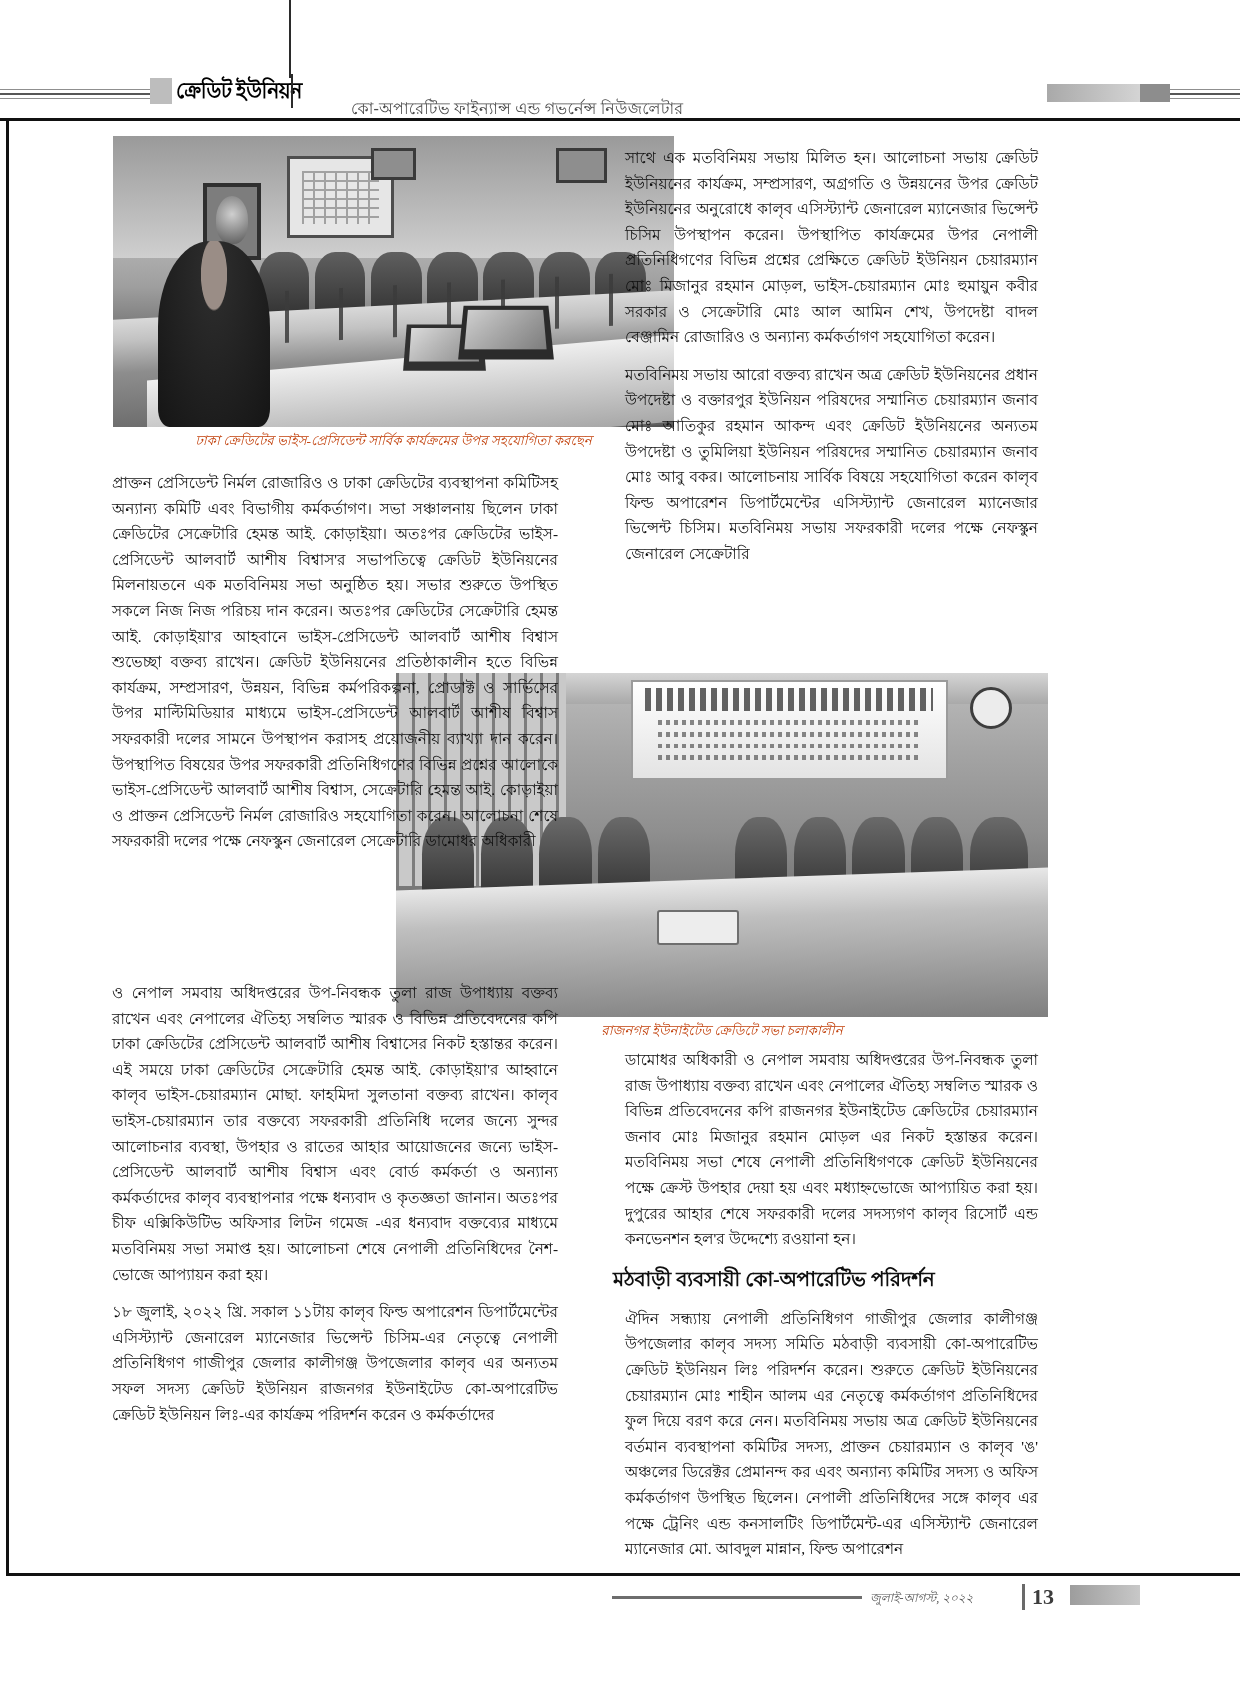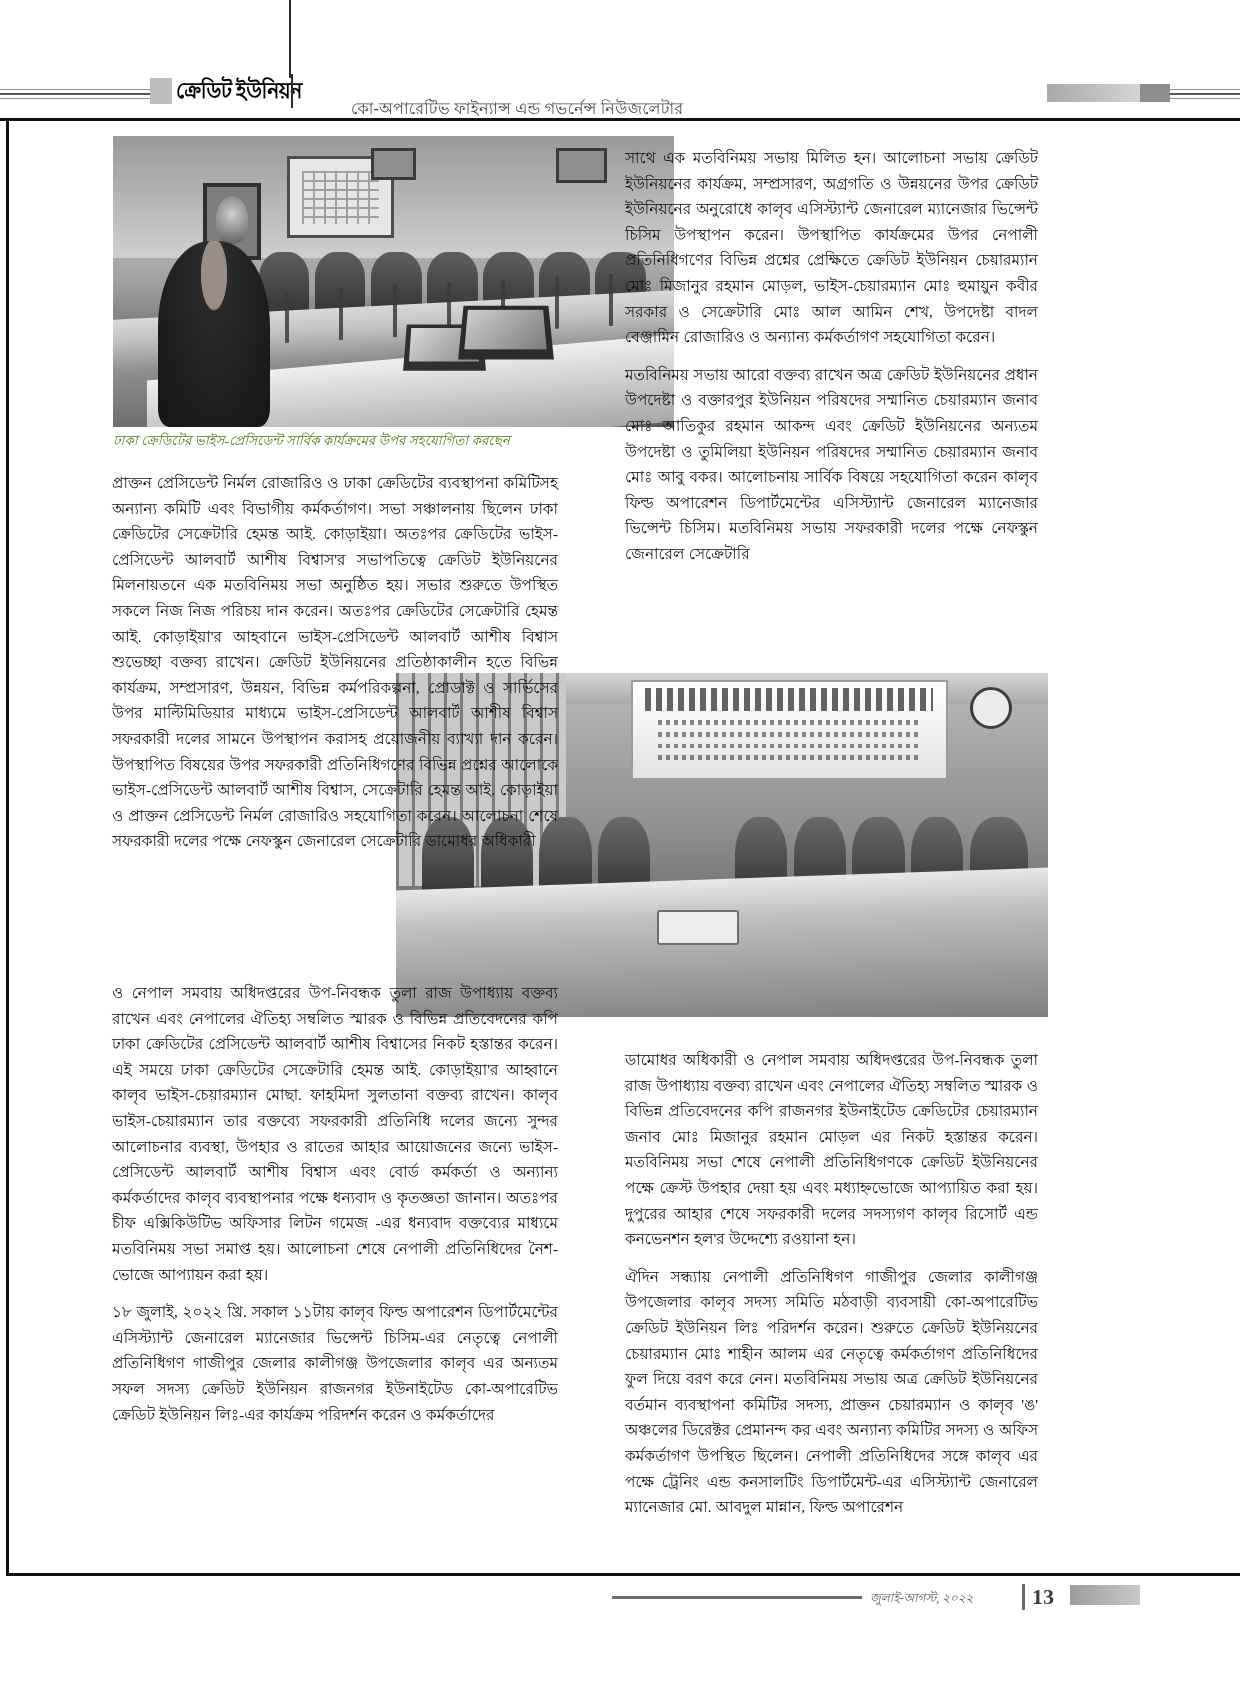--- a/index.html
+++ b/index.html
@@ -179,21 +179,22 @@
   .photo {
     position: absolute;
     background: #4a4a4a;
     overflow: hidden;
   }
   .caption {
     position: absolute;
     font-style: italic;
     font-size: 13.4px;
     line-height: 18px;
-    color: #4d7c0f;
+    color: #c2410c;
+    text-align: center;
   }
 
   
   .p1 { left: 113px; top: 136px; width: 561px; height: 291px; }
   .p1-bg {
     position:absolute; inset:0;
     background:
       linear-gradient(to bottom, #6d6d6d 0%, #8a8a8a 18%, #b7b7b7 34%, #9e9e9e 52%, #6f6f6f 70%, #555 100%);
   }
   .p1-wall {
@@ -422,37 +423,39 @@
     <div class="p2-people" style="left:22%; width:8%;"></div>
     <div class="p2-people" style="left:31%; width:8%;"></div>
     <div class="p2-people" style="left:52%; width:8%;"></div>
     <div class="p2-people" style="left:61%; width:8%;"></div>
     <div class="p2-people" style="left:70%; width:8%;"></div>
     <div class="p2-people" style="left:79%; width:8%;"></div>
     <div class="p2-people" style="left:88%; width:9%;"></div>
     <div class="p2-table"></div>
     <div class="p2-proj"></div>
   </div>
+  <div class="caption cap2">রাজনগর ইউনাইটেড ক্রেডিটে সভা চলাকালীন</div>
 
   <div class="col col-left" style="top:458px;">
     <p>প্রাক্তন প্রেসিডেন্ট নির্মল রোজারিও ও ঢাকা ক্রেডিটের ব্যবস্থাপনা কমিটিসহ অন্যান্য কমিটি এবং বিভাগীয় কর্মকর্তাগণ। সভা সঞ্চালনায় ছিলেন ঢাকা ক্রেডিটের সেক্রেটারি হেমন্ত আই. কোড়াইয়া। অতঃপর ক্রেডিটের ভাইস-প্রেসিডেন্ট আলবার্ট আশীষ বিশ্বাস'র সভাপতিত্বে ক্রেডিট ইউনিয়নের মিলনায়তনে এক মতবিনিময় সভা অনুষ্ঠিত হয়। সভার শুরুতে উপস্থিত সকলে নিজ নিজ পরিচয় দান করেন। অতঃপর ক্রেডিটের সেক্রেটারি হেমন্ত আই. কোড়াইয়া'র আহবানে ভাইস-প্রেসিডেন্ট আলবার্ট আশীষ বিশ্বাস শুভেচ্ছা বক্তব্য রাখেন। ক্রেডিট ইউনিয়নের প্রতিষ্ঠাকালীন হতে বিভিন্ন কার্যক্রম, সম্প্রসারণ, উন্নয়ন, বিভিন্ন কর্মপরিকল্পনা, প্রোডাক্ট ও সার্ভিসের উপর মাল্টিমিডিয়ার মাধ্যমে ভাইস-প্রেসিডেন্ট আলবার্ট আশীষ বিশ্বাস সফরকারী দলের সামনে উপস্থাপন করাসহ প্রয়োজনীয় ব্যাখ্যা দান করেন। উপস্থাপিত বিষয়ের উপর সফরকারী প্রতিনিধিগণের বিভিন্ন প্রশ্নের আলোকে ভাইস-প্রেসিডেন্ট আলবার্ট আশীষ বিশ্বাস, সেক্রেটারি হেমন্ত আই. কোড়াইয়া ও প্রাক্তন প্রেসিডেন্ট নির্মল রোজারিও সহযোগিতা করেন। আলোচনা শেষে সফরকারী দলের পক্ষে নেফস্কুন জেনারেল সেক্রেটারি ডামোধর অধিকারী</p>
   </div>
 
   <div class="col col-left" style="top:968px;">
     <p>ও নেপাল সমবায় অধিদপ্তরের উপ-নিবন্ধক তুলা রাজ উপাধ্যায় বক্তব্য রাখেন এবং নেপালের ঐতিহ্য সম্বলিত স্মারক ও বিভিন্ন প্রতিবেদনের কপি ঢাকা ক্রেডিটের প্রেসিডেন্ট আলবার্ট আশীষ বিশ্বাসের নিকট হস্তান্তর করেন। এই সময়ে ঢাকা ক্রেডিটের সেক্রেটারি হেমন্ত আই. কোড়াইয়া'র আহ্বানে কালৃব ভাইস-চেয়ারম্যান মোছা. ফাহমিদা সুলতানা বক্তব্য রাখেন। কালৃব ভাইস-চেয়ারম্যান তার বক্তব্যে সফরকারী প্রতিনিধি দলের জন্যে সুন্দর আলোচনার ব্যবস্থা, উপহার ও রাতের আহার আয়োজনের জন্যে ভাইস-প্রেসিডেন্ট আলবার্ট আশীষ বিশ্বাস এবং বোর্ড কর্মকর্তা ও অন্যান্য কর্মকর্তাদের কালৃব ব্যবস্থাপনার পক্ষে ধন্যবাদ ও কৃতজ্ঞতা জানান। অতঃপর চীফ এক্সিকিউটিভ অফিসার লিটন গমেজ -এর ধন্যবাদ বক্তব্যের মাধ্যমে মতবিনিময় সভা সমাপ্ত হয়। আলোচনা শেষে নেপালী প্রতিনিধিদের নৈশ-ভোজে আপ্যায়ন করা হয়।</p>
     <p>১৮ জুলাই, ২০২২ খ্রি. সকাল ১১টায় কালৃব ফিল্ড অপারেশন ডিপার্টমেন্টের এসিস্ট্যান্ট জেনারেল ম্যানেজার ভিন্সেন্ট চিসিম-এর নেতৃত্বে নেপালী প্রতিনিধিগণ গাজীপুর জেলার কালীগঞ্জ উপজেলার কালৃব এর অন্যতম সফল সদস্য ক্রেডিট ইউনিয়ন রাজনগর ইউনাইটেড কো-অপারেটিভ ক্রেডিট ইউনিয়ন লিঃ-এর কার্যক্রম পরিদর্শন করেন ও কর্মকর্তাদের</p>
   </div>
 
   <div class="col col-right" style="top:133px;">
     <p>সাথে এক মতবিনিময় সভায় মিলিত হন। আলোচনা সভায় ক্রেডিট ইউনিয়নের কার্যক্রম, সম্প্রসারণ, অগ্রগতি ও উন্নয়নের উপর ক্রেডিট ইউনিয়নের অনুরোধে কালৃব এসিস্ট্যান্ট জেনারেল ম্যানেজার ভিন্সেন্ট চিসিম উপস্থাপন করেন। উপস্থাপিত কার্যক্রমের উপর নেপালী প্রতিনিধিগণের বিভিন্ন প্রশ্নের প্রেক্ষিতে ক্রেডিট ইউনিয়ন চেয়ারম্যান মোঃ মিজানুর রহমান মোড়ল, ভাইস-চেয়ারম্যান মোঃ হুমায়ুন কবীর সরকার ও সেক্রেটারি মোঃ আল আমিন শেখ, উপদেষ্টা বাদল বেঞ্জামিন রোজারিও ও অন্যান্য কর্মকর্তাগণ সহযোগিতা করেন।</p>
     <p>মতবিনিময় সভায় আরো বক্তব্য রাখেন অত্র ক্রেডিট ইউনিয়নের প্রধান উপদেষ্টা ও বক্তারপুর ইউনিয়ন পরিষদের সম্মানিত চেয়ারম্যান জনাব মোঃ আতিকুর রহমান আকন্দ এবং ক্রেডিট ইউনিয়নের অন্যতম উপদেষ্টা ও তুমিলিয়া ইউনিয়ন পরিষদের সম্মানিত চেয়ারম্যান জনাব মোঃ আবু বকর। আলোচনায় সার্বিক বিষয়ে সহযোগিতা করেন কালৃব ফিল্ড অপারেশন ডিপার্টমেন্টের এসিস্ট্যান্ট জেনারেল ম্যানেজার ভিন্সেন্ট চিসিম। মতবিনিময় সভায় সফরকারী দলের পক্ষে নেফস্কুন জেনারেল সেক্রেটারি</p>
   </div>
 
   <div class="col col-right" style="top:1035px;">
     <p>ডামোধর অধিকারী ও নেপাল সমবায় অধিদপ্তরের উপ-নিবন্ধক তুলা রাজ উপাধ্যায় বক্তব্য রাখেন এবং নেপালের ঐতিহ্য সম্বলিত স্মারক ও বিভিন্ন প্রতিবেদনের কপি রাজনগর ইউনাইটেড ক্রেডিটের চেয়ারম্যান জনাব মোঃ মিজানুর রহমান মোড়ল এর নিকট হস্তান্তর করেন। মতবিনিময় সভা শেষে নেপালী প্রতিনিধিগণকে ক্রেডিট ইউনিয়নের পক্ষে ক্রেস্ট উপহার দেয়া হয় এবং মধ্যাহ্নভোজে আপ্যায়িত করা হয়। দুপুরের আহার শেষে সফরকারী দলের সদস্যগণ কালৃব রিসোর্ট এন্ড কনভেনশন হল'র উদ্দেশ্যে রওয়ানা হন।</p>
+    <h2 class="section-head">মঠবাড়ী ব্যবসায়ী কো-অপারেটিভ পরিদর্শন</h2>
     <p>ঐদিন সন্ধ্যায় নেপালী প্রতিনিধিগণ গাজীপুর জেলার কালীগঞ্জ উপজেলার কালৃব সদস্য সমিতি মঠবাড়ী ব্যবসায়ী কো-অপারেটিভ ক্রেডিট ইউনিয়ন লিঃ পরিদর্শন করেন। শুরুতে ক্রেডিট ইউনিয়নের চেয়ারম্যান মোঃ শাহীন আলম এর নেতৃত্বে কর্মকর্তাগণ প্রতিনিধিদের ফুল দিয়ে বরণ করে নেন। মতবিনিময় সভায় অত্র ক্রেডিট ইউনিয়নের বর্তমান ব্যবস্থাপনা কমিটির সদস্য, প্রাক্তন চেয়ারম্যান ও কালৃব 'ঙ' অঞ্চলের ডিরেক্টর প্রেমানন্দ কর এবং অন্যান্য কমিটির সদস্য ও অফিস কর্মকর্তাগণ উপস্থিত ছিলেন। নেপালী প্রতিনিধিদের সঙ্গে কালৃব এর পক্ষে ট্রেনিং এন্ড কনসালটিং ডিপার্টমেন্ট-এর এসিস্ট্যান্ট জেনারেল ম্যানেজার মো. আবদুল মান্নান, ফিল্ড অপারেশন</p>
   </div>
 
   <div class="bottom-rule"></div>
   <div class="footer-band"></div>
   <div class="footer-date">জুলাই-আগস্ট, ২০২২</div>
   <div class="footer-sep"></div>
   <div class="footer-page">13</div>
   <div class="footer-tab"></div>
 

